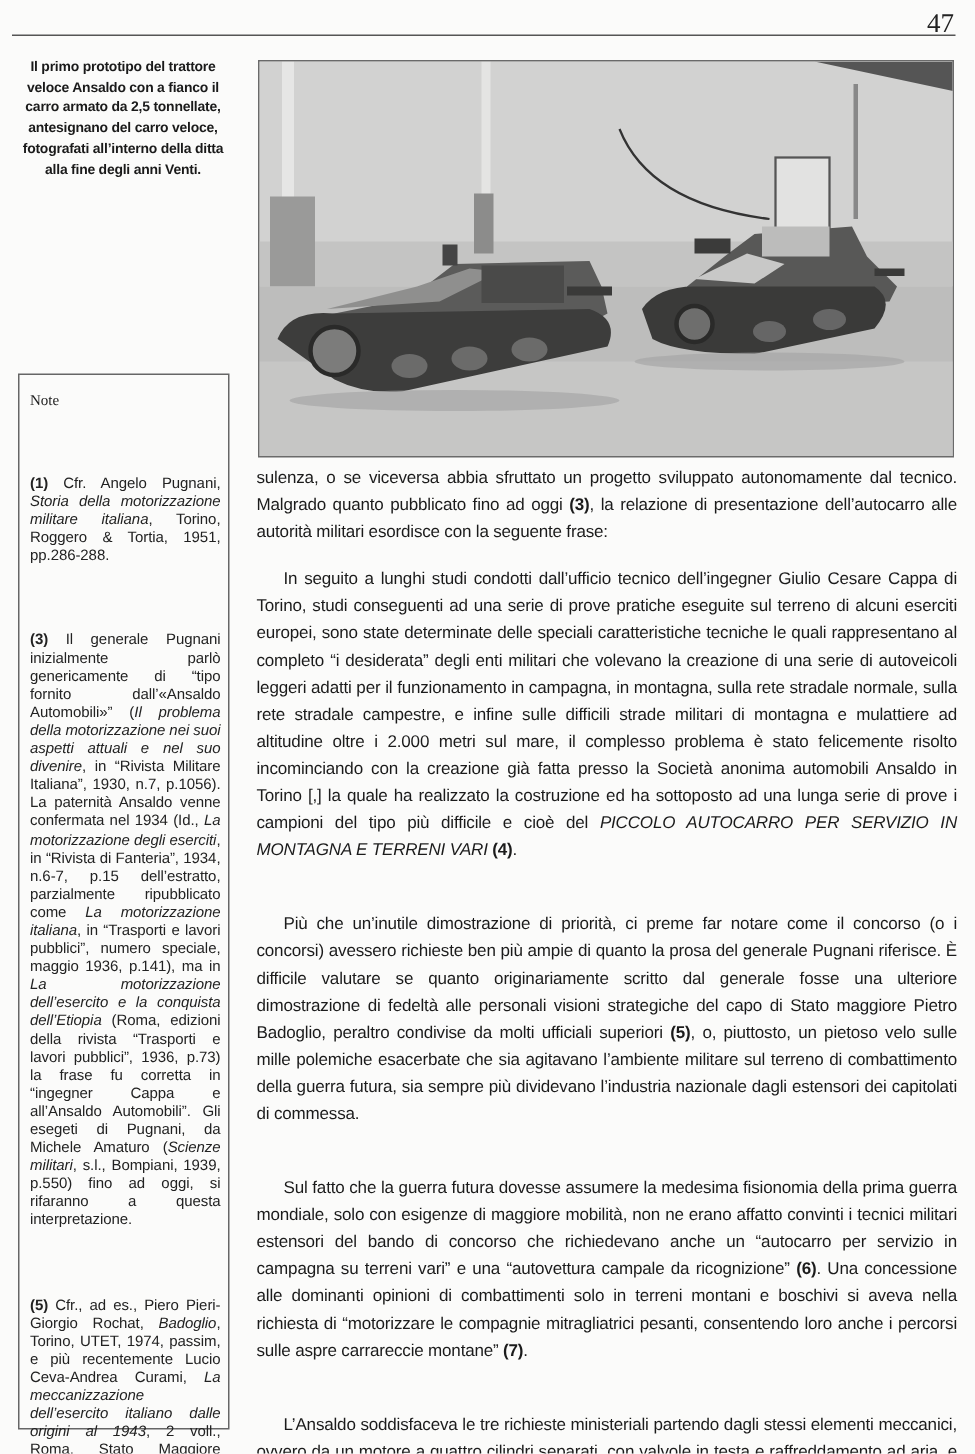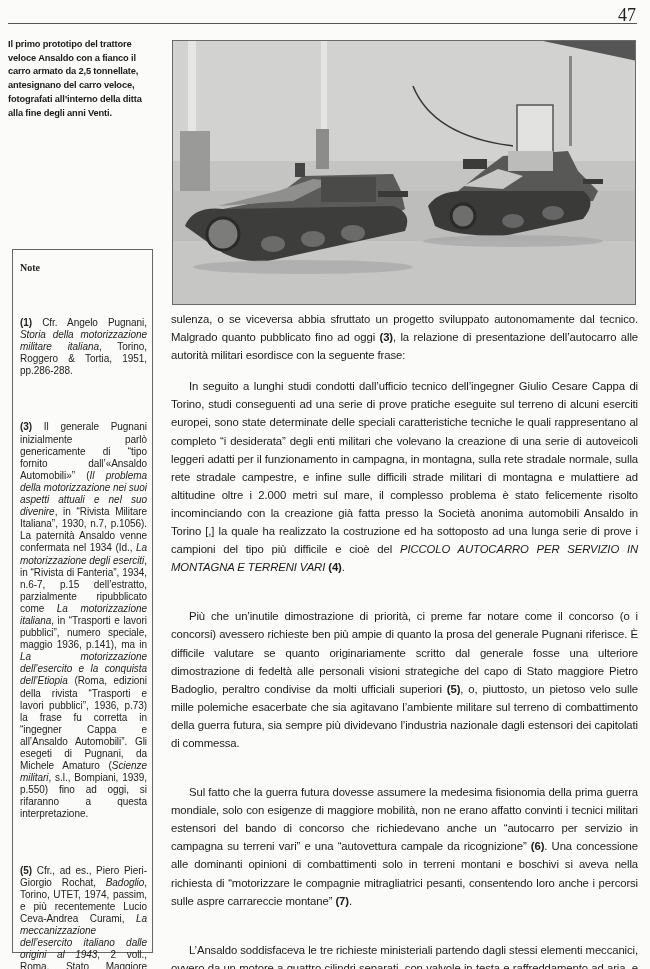--- a/index.html
+++ b/index.html
@@ -11,37 +11,37 @@
   .page-number {
     position: absolute; right: 14px; top: 5px;
     font-family: "Liberation Serif", serif; font-size: 18px; color: #222;
   }
   .header-rule {
     position: absolute; left: 8px; top: 23px; width: 629px; height: 1px;
     background: #555;
   }
   .caption {
     position: absolute; left: 8px; top: 38px; width: 148px;
-    text-align: left; font-weight: bold; font-size: 9.3px; line-height: 13.7px;
+    text-align: center; font-weight: bold; font-size: 9.3px; line-height: 13.7px;
     color: #1a1a1a; letter-spacing: -0.15px;
   }
   .caption div { white-space: nowrap; }
   .photo {
     position: absolute; left: 172px; top: 40px; width: 464px; height: 265px;
     border: 1px solid #6a6a6a; box-sizing: border-box; overflow: hidden;
     background: linear-gradient(180deg, #cfcfcf 0%, #d9d9d8 40%, #c9c9c8 55%, #b9b9b8 70%, #c4c4c3 100%);
   }
   .photo svg { display: block; }
   .notes {
     position: absolute; left: 12px; top: 249px; width: 141px; height: 704px;
     border: 1px solid #666; box-sizing: border-box; background: #fbfbfa;
     padding: 12px 5px 0 7px;
   }
   .notes-title {
-    font-family: "Liberation Serif", serif; font-weight: bold; font-size: 10px;
+    font-family: "Liberation Serif", serif; font-weight: normal; font-size: 10px;
     margin-bottom: 13px;
   }
   .note {
     font-size: 10px; line-height: 12.1px; text-align: justify; color: #222;
     letter-spacing: -0.05px;
     margin-top: 44px;
   }
   .note b { font-weight: bold; }
   .note i { font-style: italic; }
   .main {

